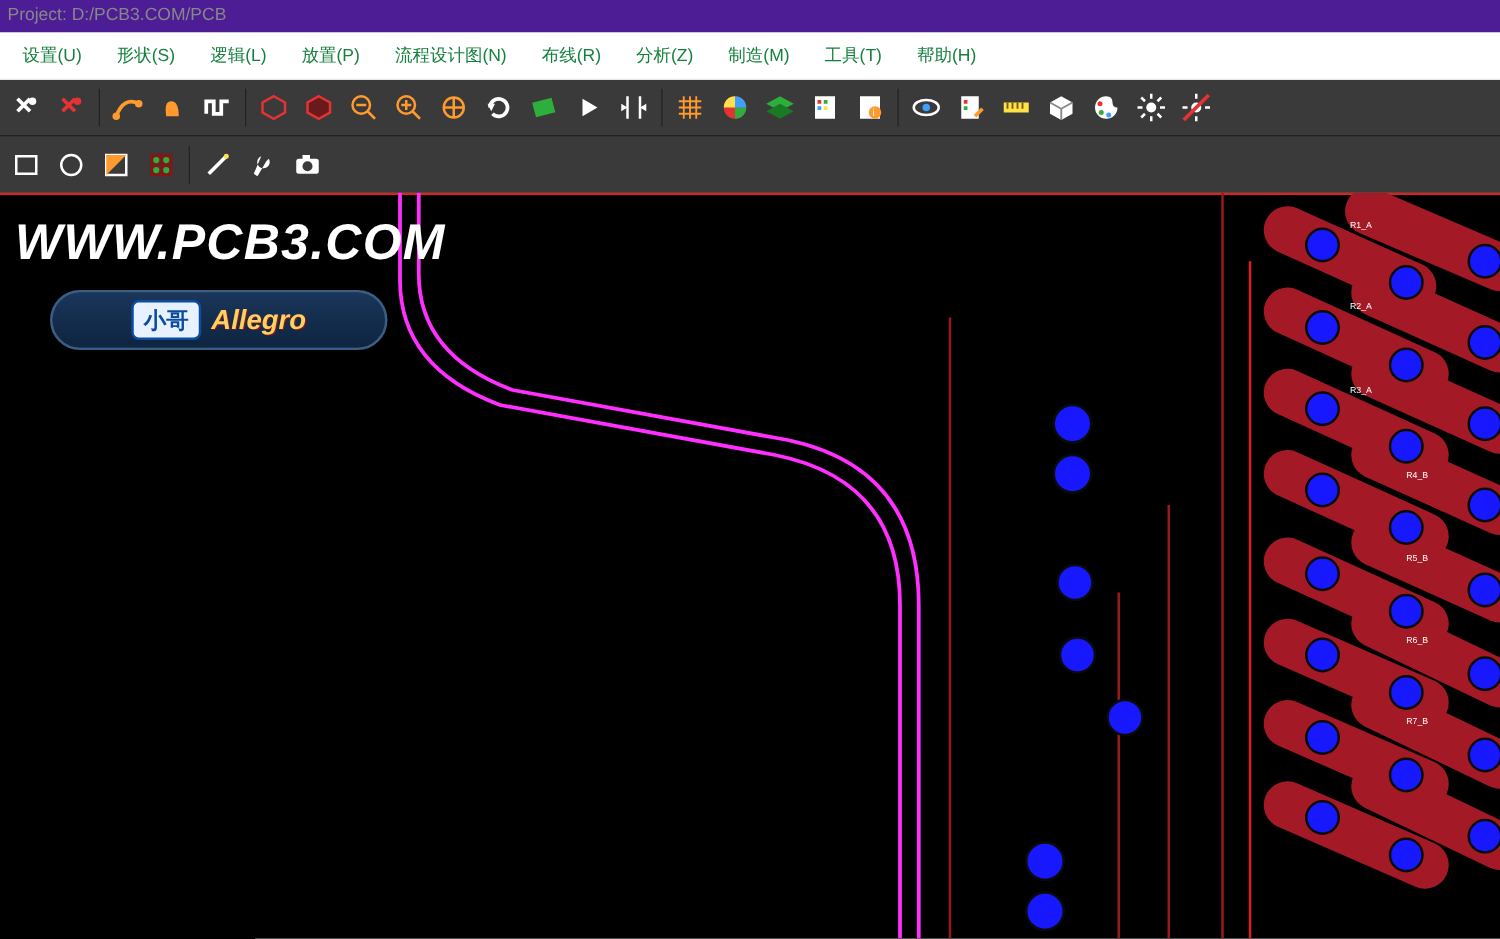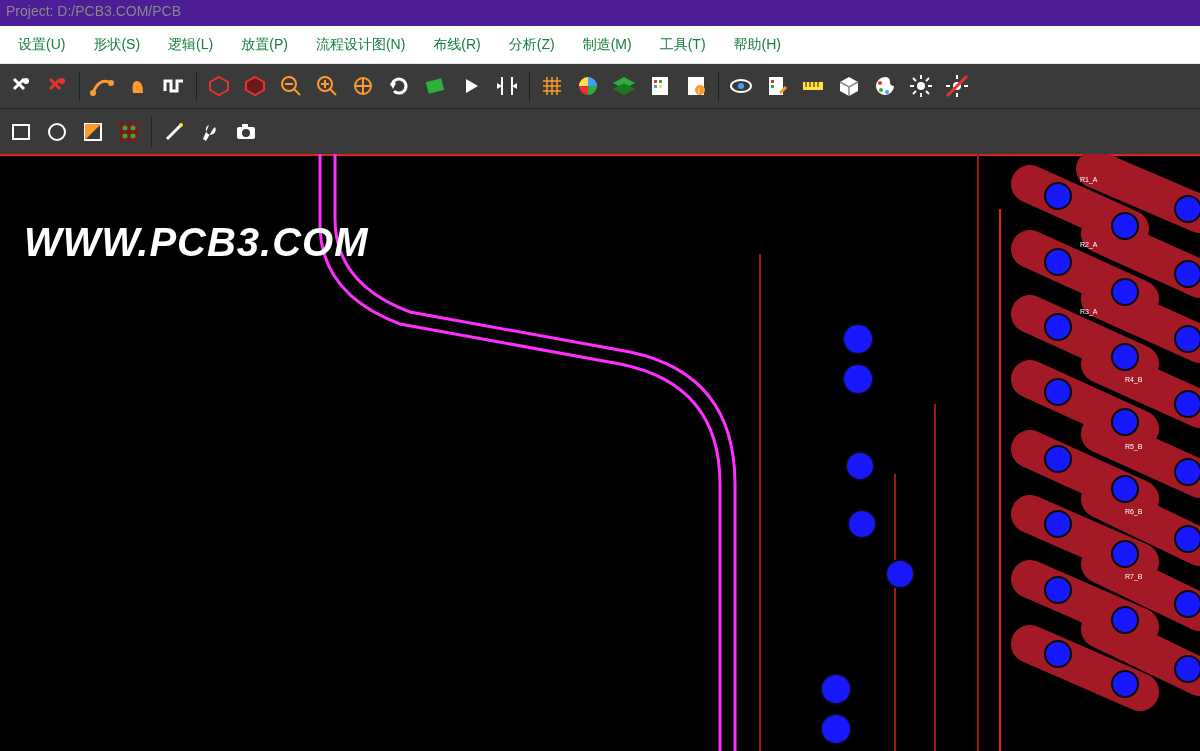--- a/index.html
+++ b/index.html
@@ -46,27 +46,26 @@
   }
   .canvas-area {
     position: relative;
     width: 1200px;
     height: 597px;
     background: #000;
     overflow: hidden;
   }
   .watermark-text {
     position: absolute;
-    top: 18px; left: 24px;
+    top: 18px; left: 12px;
     color: #fff;
     font-size: 40px;
     font-weight: 800;
     font-style: italic;
     letter-spacing: 1px;
-    margin-top: 48px;
   }
   .logo-badge {
     position: absolute;
     top: 78px; left: 40px;
     width: 270px; height: 48px;
     background: linear-gradient(#1a365a,#0e2440);
     border: 2px solid #3b5e84;
     border-radius: 24px;
     display:flex; align-items:center; justify-content:center;
     gap:8px;
@@ -423,13 +422,17 @@
       <circle class="pad" cx="858" cy="225" r="15"></circle>
       <circle class="pad" cx="860" cy="312" r="14"></circle>
       <circle class="pad" cx="862" cy="370" r="14"></circle>
       <circle class="pad" cx="900" cy="420" r="14"></circle>
       <circle class="pad" cx="836" cy="535" r="15"></circle>
       <circle class="pad" cx="836" cy="575" r="15"></circle>
     </g>
   </svg>
 
   <div class="watermark-text">WWW.PCB3.COM</div>
+  <div class="logo-badge">
+    <span class="logo-cn">小哥</span>
+    <span class="logo-en">Allegro</span>
+  </div>
 </div>
 
 </body></html>

